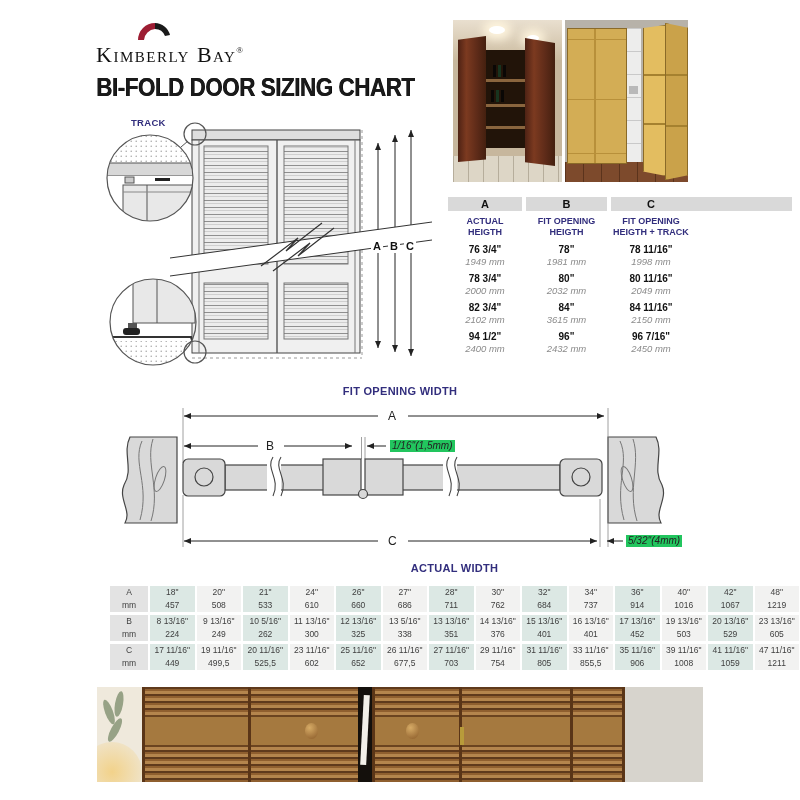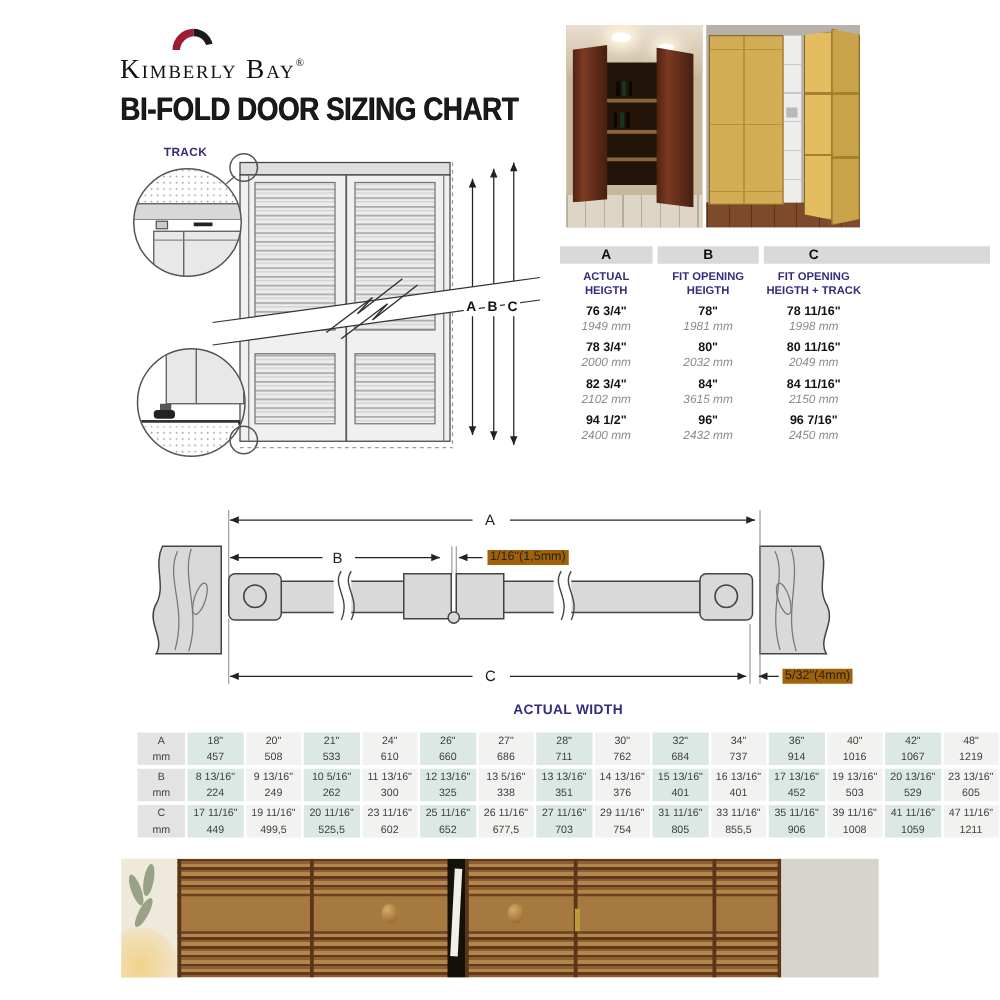--- a/index.html
+++ b/index.html
@@ -77,21 +77,21 @@
   .door-diagram{position:absolute;left:95px;top:115px;width:340px;height:260px;}
   .track-label{position:absolute;left:36px;top:2px;font-size:9.5px;font-weight:700;color:#322e7d;letter-spacing:.3px;}
   .dim-label{position:absolute;background:#fff;font-size:11px;font-weight:700;color:#111;padding:0 2px;line-height:13px;}
   .dd-a{left:276px;top:125px;}.dd-b{left:293px;top:125px;}.dd-c{left:309px;top:125px;}
 
   
   .width-diagram{position:absolute;left:90px;top:383px;width:620px;height:178px;}
   .wd-title{position:absolute;left:0;right:0;top:2px;text-align:center;font-size:11px;font-weight:700;color:#322e7d;letter-spacing:.3px;}
   .wd-label{position:absolute;background:#fff;font-size:12px;color:#222;padding:0 4px;line-height:13px;}
   .wd-a{left:294px;top:27px;}.wd-b{left:172px;top:57px;}.wd-c{left:294px;top:152px;}
-  .wd-gap{position:absolute;font-size:10px;color:#222;line-height:12px;background:#a16207;padding:0 2px;}
+  .wd-gap{position:absolute;font-size:10px;color:#222;line-height:12px;background:#22c55e;padding:0 2px;font-style:italic;}
   .wd-gap1{left:300px;top:57px;}.wd-gap2{left:536px;top:152px;}
 
   
   .htable{position:absolute;left:448px;top:197px;width:344px;}
   .tbl-title{text-align:center;font-size:11px;font-weight:700;color:#322e7d;letter-spacing:.3px;margin-bottom:12px;}
   .ht-grid{display:grid;grid-template-columns:74px 81px 181px;column-gap:4px;}
   .ht-key{background:#d9d9d9;text-align:center;font-weight:700;font-size:11px;line-height:14px;color:#111;}
   .ht-sub,.ht-cell{text-align:center;}
   .ht-subs{margin-top:5px;}
   .ht-sub{font-size:9px;font-weight:700;color:#322e7d;line-height:10.5px;}
@@ -306,20 +306,21 @@
           <div class="mm">2432 mm</div>
         </div>
       <div class="ht-cell colC">
           <div class="in">96 7/16"</div>
           <div class="mm">2450 mm</div>
         </div>
     </div>
   </div>
 
   <div class="width-diagram">
+    <div class="wd-title">FIT OPENING WIDTH</div>
     <svg width="620" height="178" viewBox="0 0 620 178">
 
       <g fill="#d9d9d9" stroke="#444" stroke-width="1.2">
         <path d="M87,54 L40,54 C32,70 44,86 34,102 C28,116 42,128 35,140 L87,140 Z"></path>
         <path d="M518,54 L566,54 C574,70 562,86 572,102 C578,116 564,128 571,140 L518,140 Z"></path>
       </g>
       <g fill="none" stroke="#777" stroke-width="1">
         <path d="M52,58 C42,80 60,102 50,137"></path>
         <path d="M63,56 C55,80 71,106 61,138"></path>
         <ellipse cx="70" cy="96" rx="4.5" ry="13" transform="rotate(18 70 96)"></ellipse>

